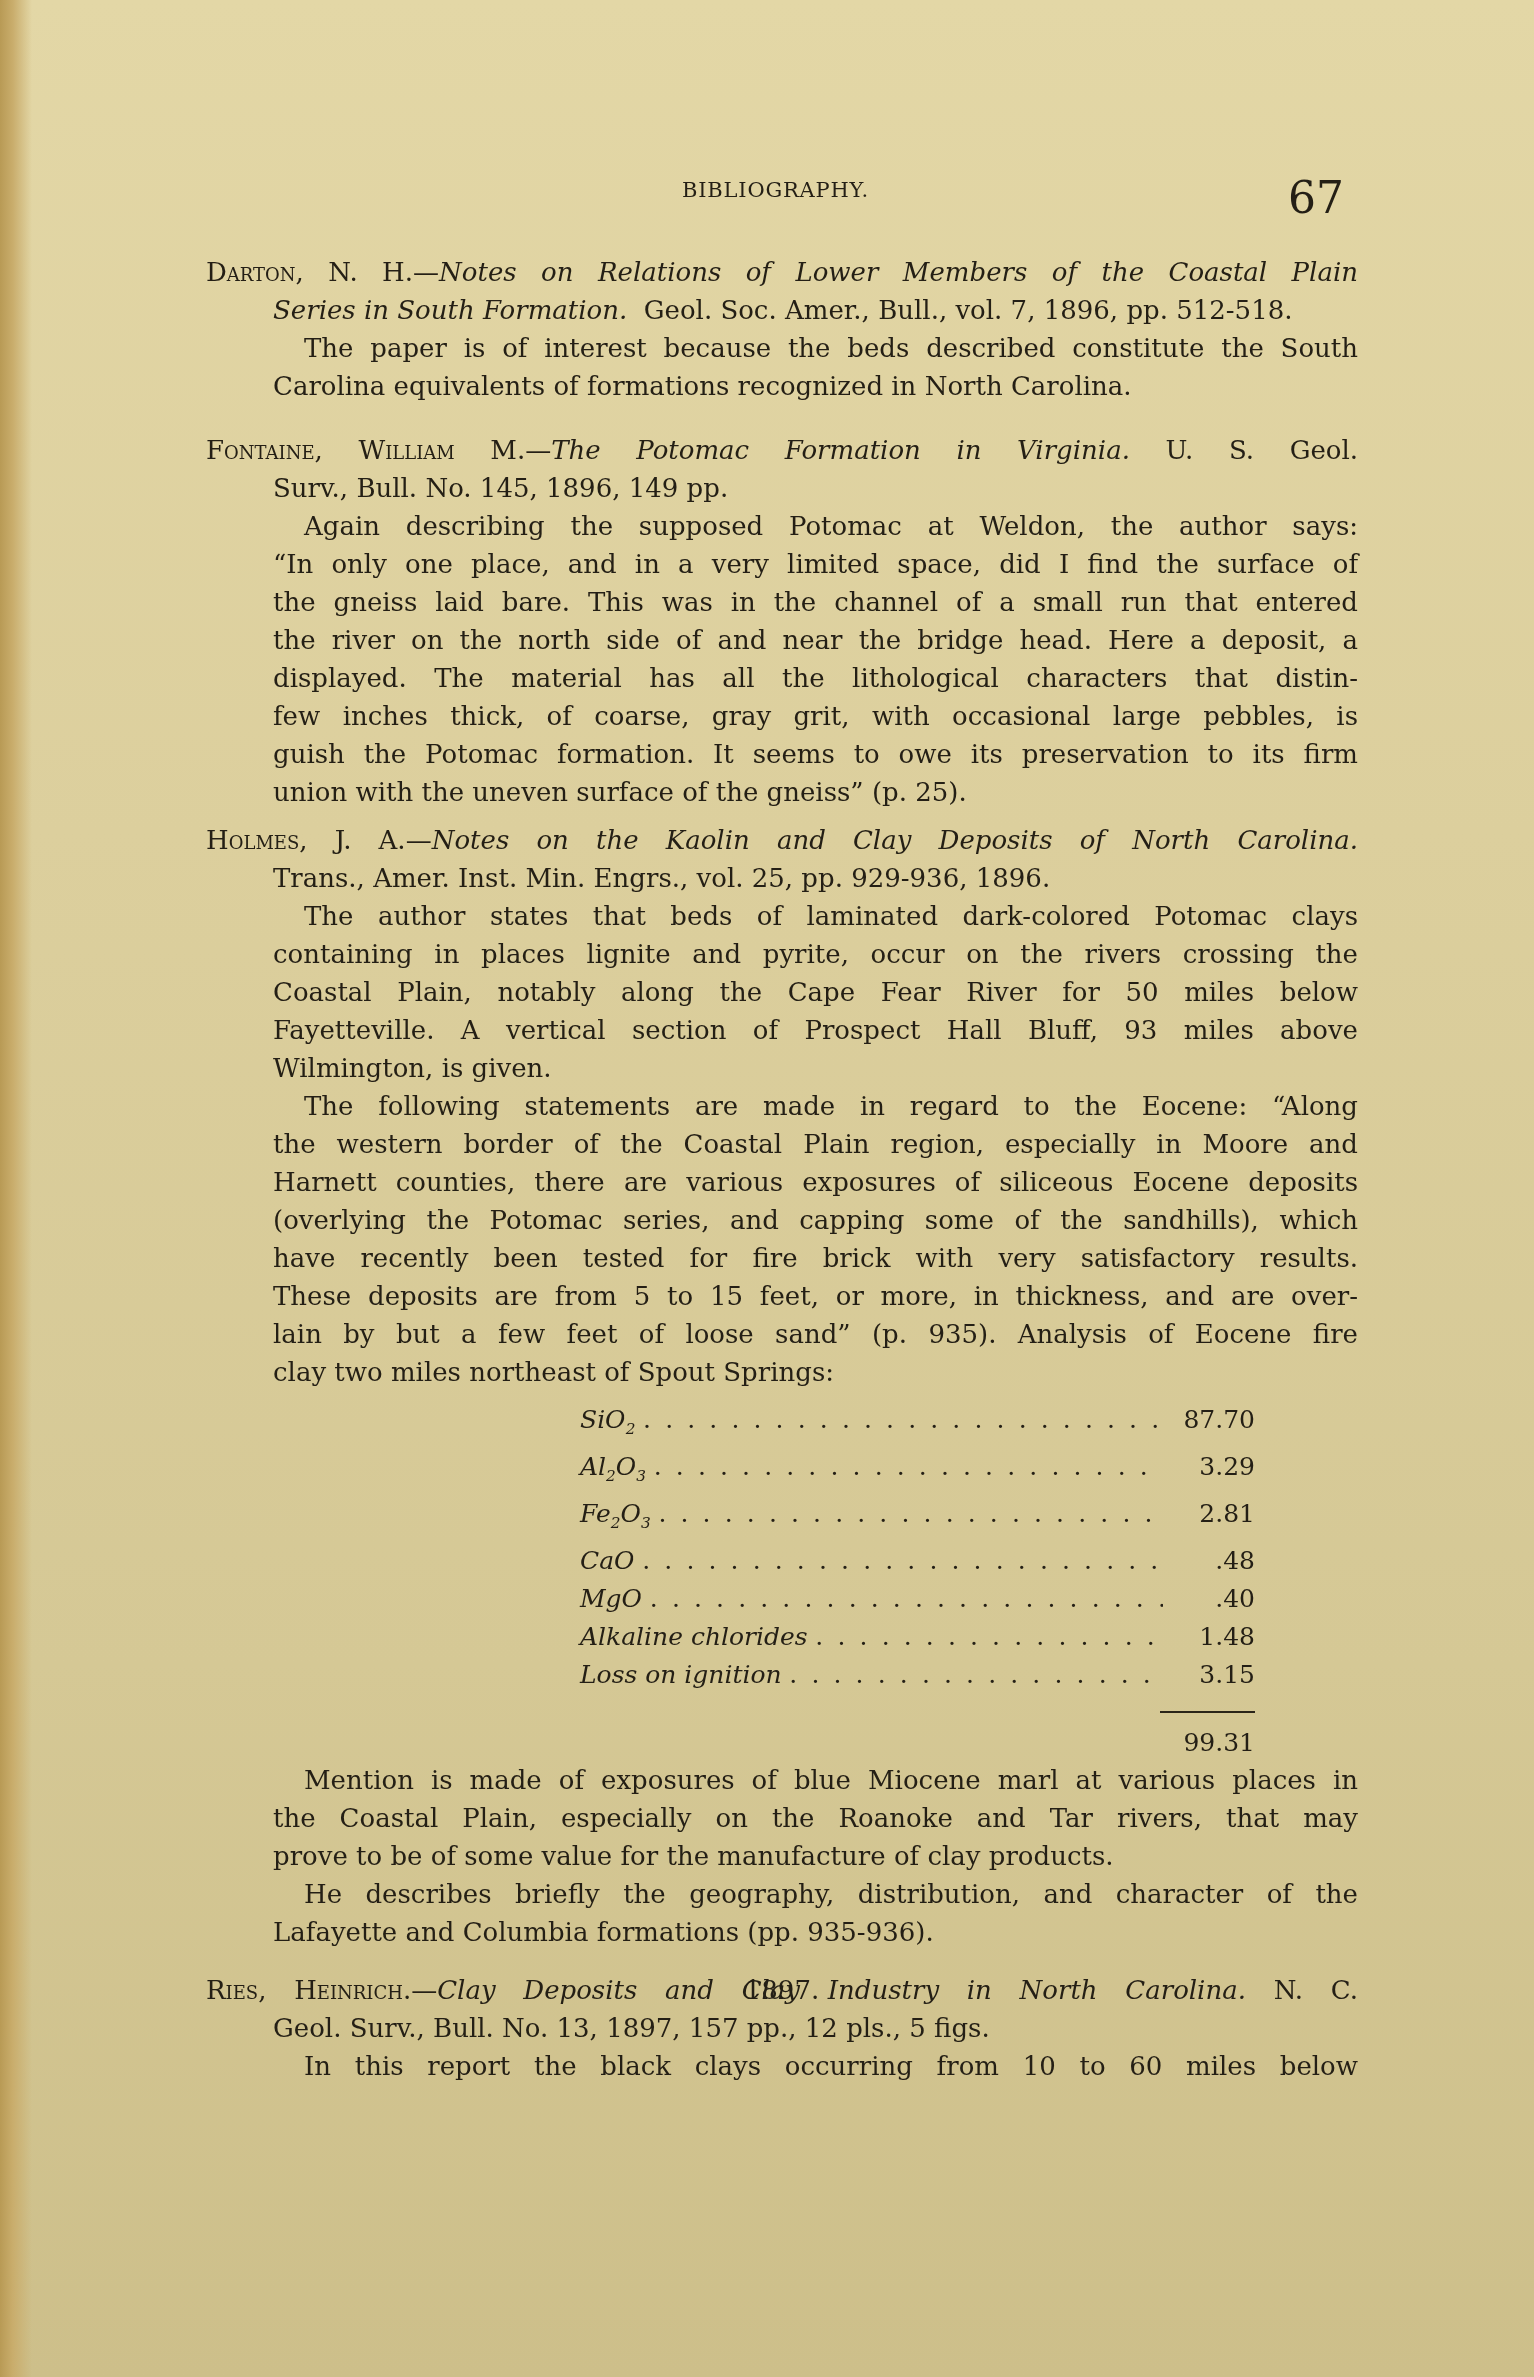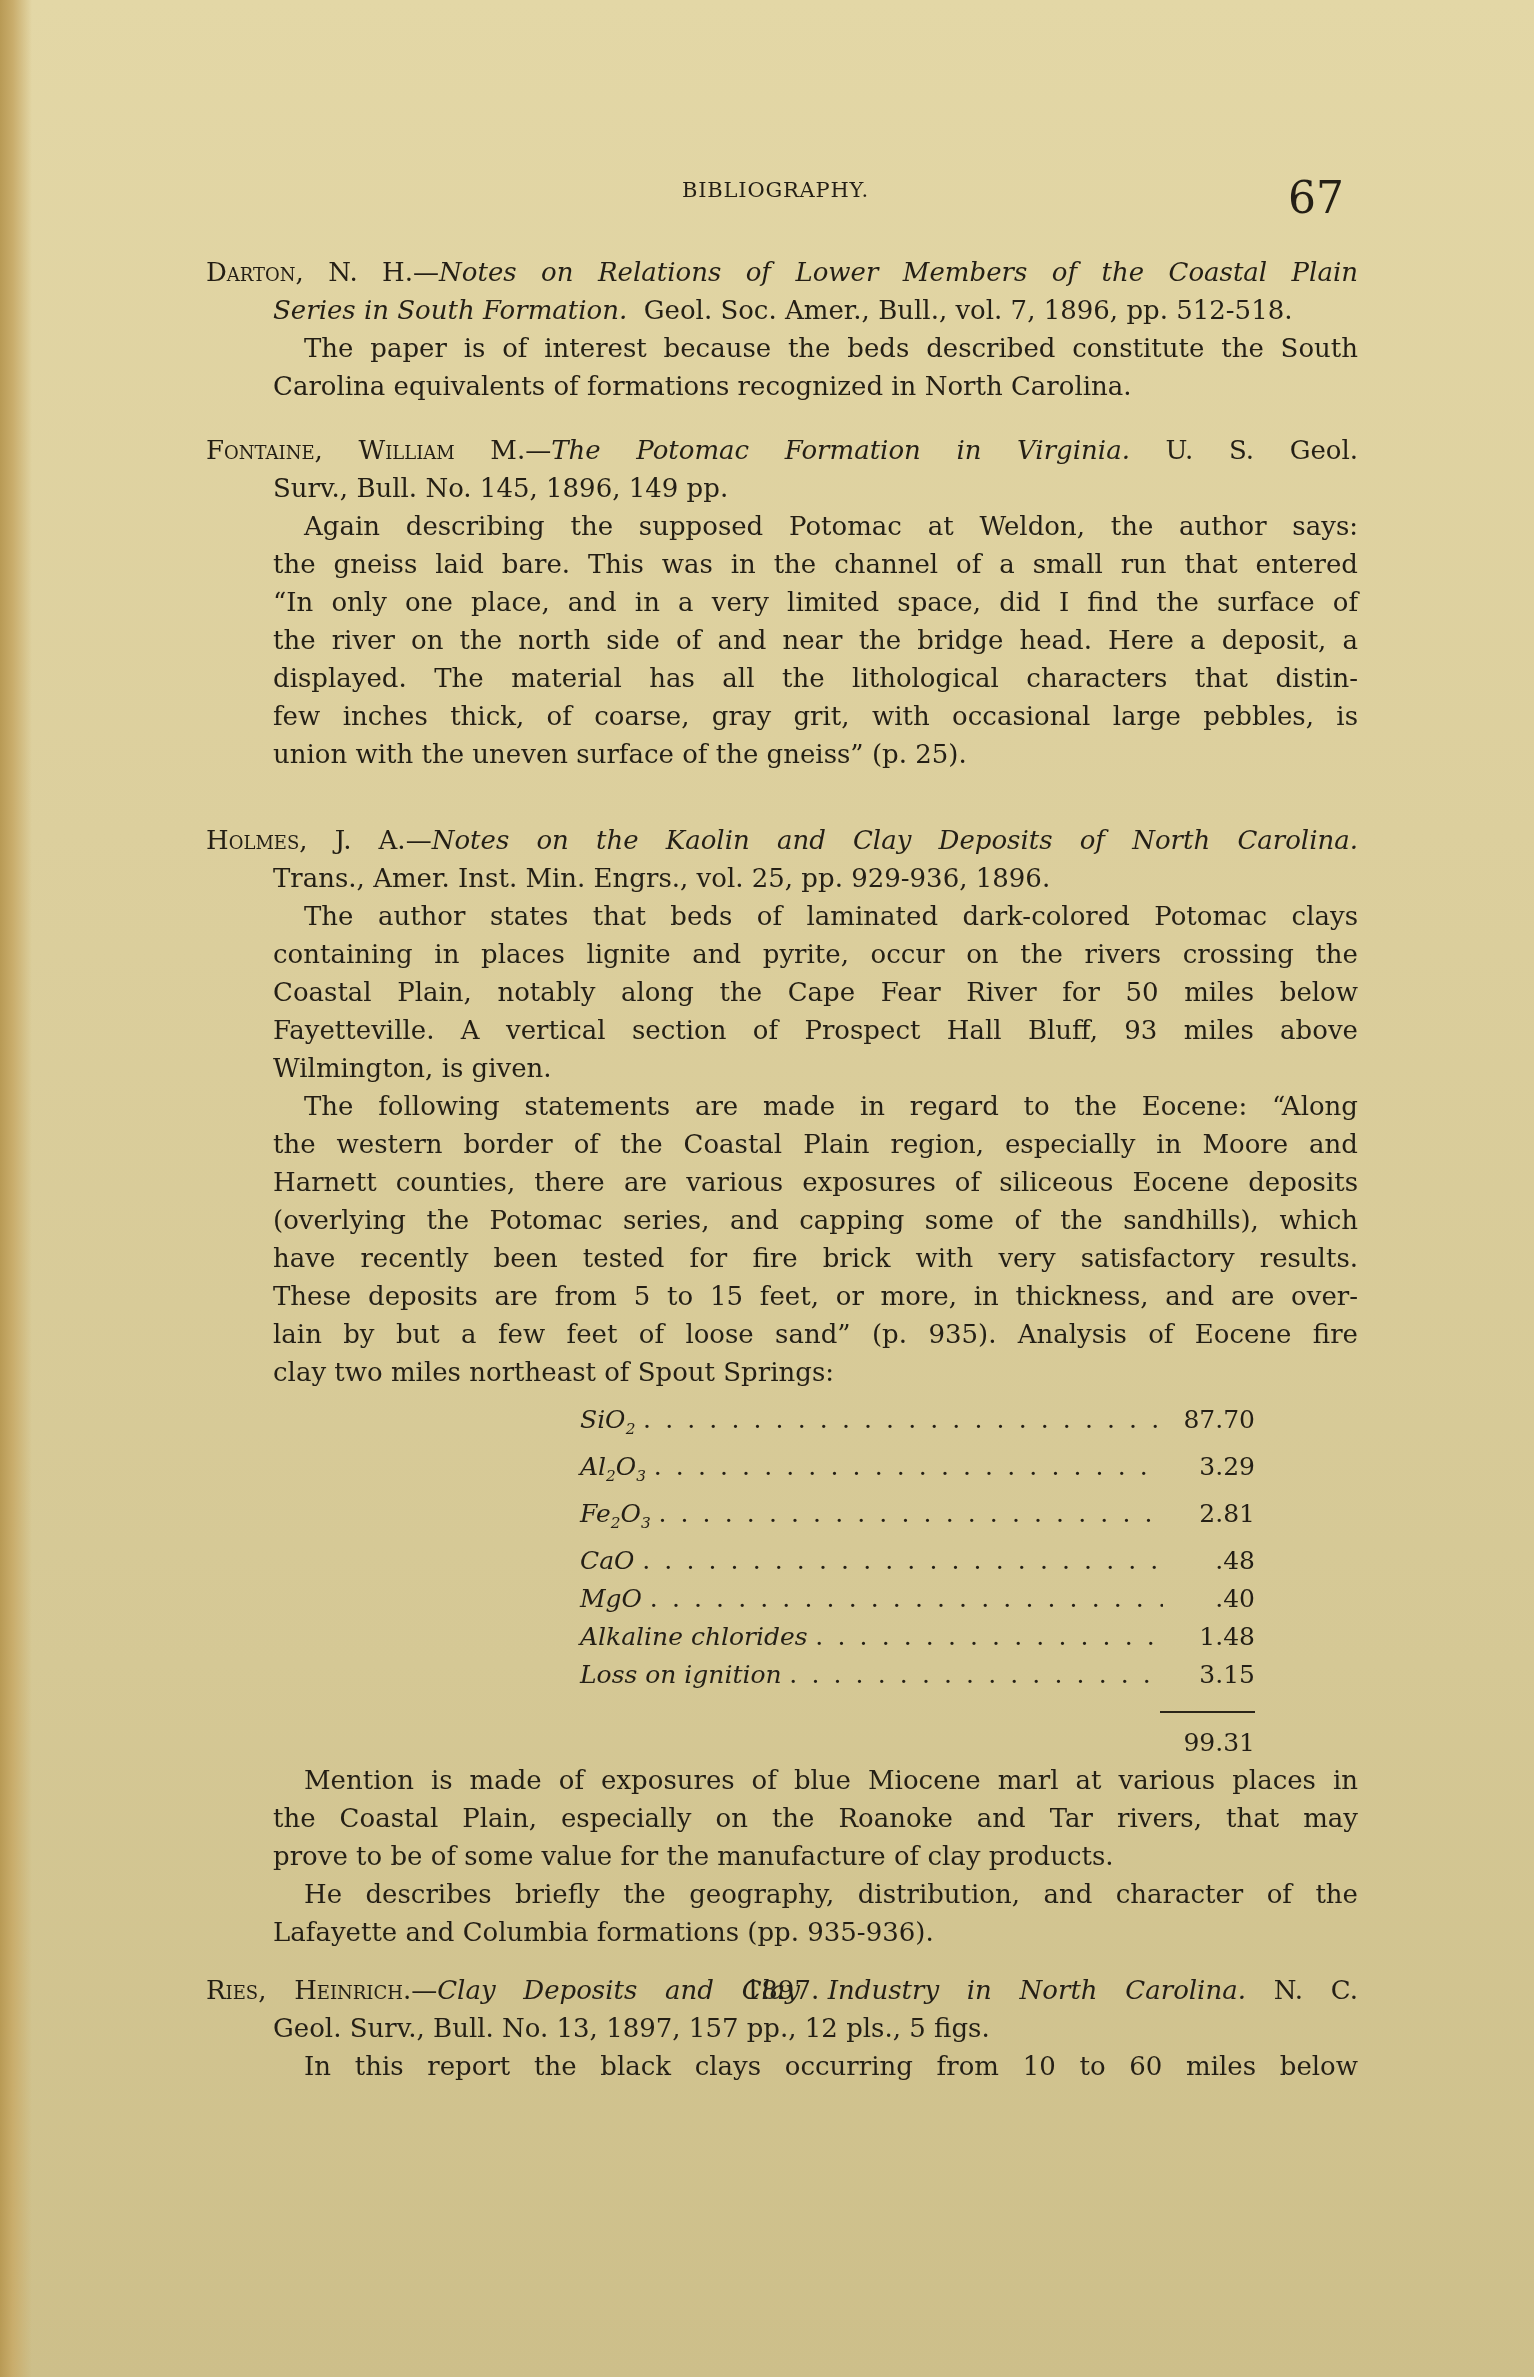--- a/index.html
+++ b/index.html
@@ -77,25 +77,26 @@
     <div class="line indent2">The paper is of interest because the beds described constitute the South</div>
     <div class="line last indent1">Carolina equivalents of formations recognized in North Carolina.</div>
   </div>
 
   <div class="entry" style="top:431px;">
     <div class="line">
       <span class="sc">Fontaine, William M.</span><span>—</span><span class="it">The Potomac Formation in Virginia.</span> <span>U. S. Geol.</span>
     </div>
     <div class="line last indent1">Surv., Bull. No. 145, 1896, 149 pp.</div>
     <div class="line indent2">Again describing the supposed Potomac at Weldon, the author says:</div>
+    <div class="line indent1">“In only one place, and in a very limited space, did I find the surface of</div>
     <div class="line indent1">the gneiss laid bare. This was in the channel of a small run that entered</div>
-    <div class="line indent1">“In only one place, and in a very limited space, did I find the surface of</div>
     <div class="line indent1">the river on the north side of and near the bridge head. Here a deposit, a</div>
     <div class="line indent1">displayed. The material has all the lithological characters that distin-</div>
     <div class="line indent1">few inches thick, of coarse, gray grit, with occasional large pebbles, is</div>
+    <div class="line indent1">guish the Potomac formation. It seems to owe its preservation to its firm</div>
     <div class="line last indent1">union with the uneven surface of the gneiss” (p. 25).</div>
   </div>
 
   <div class="entry" style="top:821px;">
     <div class="line">
       <span class="sc">Holmes, J. A.</span><span>—</span><span class="it">Notes on the Kaolin and Clay Deposits of North Carolina.</span>
     </div>
     <div class="line last indent1">Trans., Amer. Inst. Min. Engrs., vol. 25, pp. 929-936, 1896.</div>
     <div class="line indent2">The author states that beds of laminated dark-colored Potomac clays</div>
     <div class="line indent1">containing in places lignite and pyrite, occur on the rivers crossing the</div>

